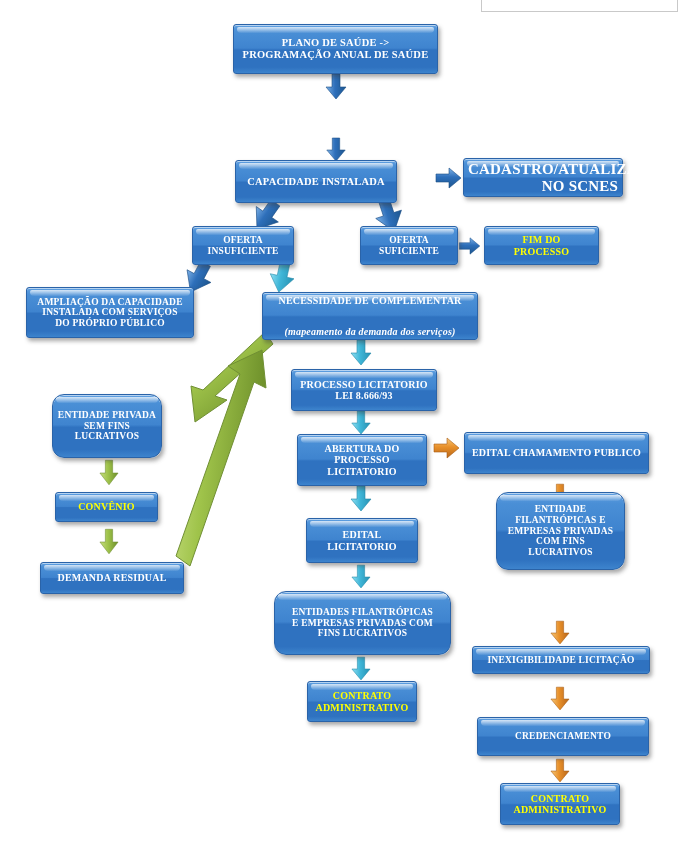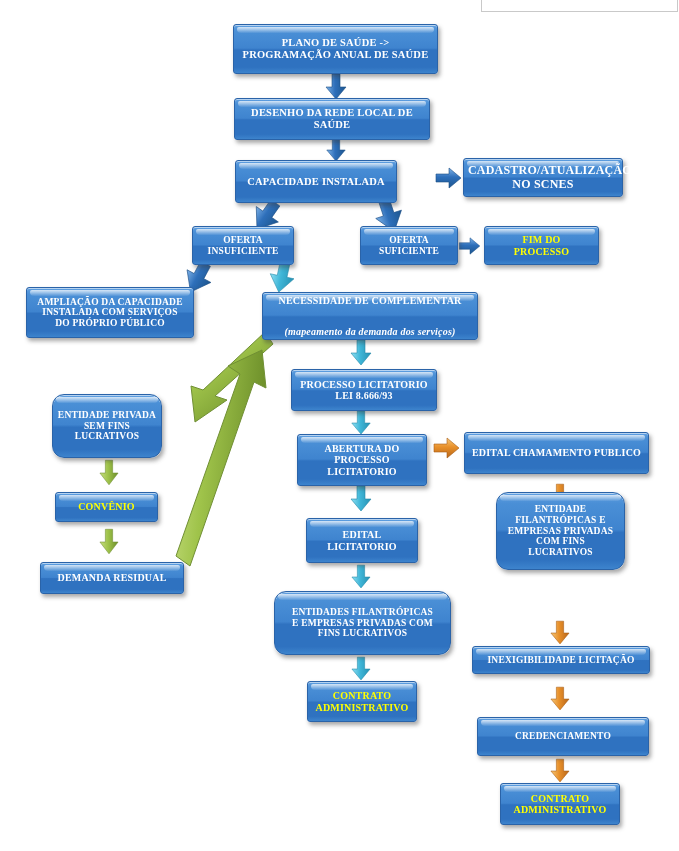--- a/index.html
+++ b/index.html
@@ -266,29 +266,26 @@
   <div class="arrow" style="left:550px; top:758px;">
     <svg width="20" height="26" viewBox="0 0 22 26">
       <path d="M7,0 L15,0 L15,13 L21,13 L11,25 L1,13 L7,13 Z" fill="url(#gorv)" stroke="#a85d14" stroke-width=".6"></path>
     </svg>
   </div>
 
   <div class="box" style="left:233px; top:24px; width:205px; height:50px; font-size:10.5px;">
     <span>PLANO DE SAÚDE -&gt;<br>PROGRAMAÇÃO ANUAL DE SAÚDE</span>
   </div>
 
-  <div class="box" style="left:234px; top:98px; width:196px; height:42px; font-size:10.5px;">
-    <span>DESENHO DA REDE LOCAL DE<br>SAÚDE</span>
-  </div>
 
   <div class="box" style="left:235px; top:160px; width:162px; height:43px; font-size:10.5px;">
     <span>CAPACIDADE INSTALADA</span>
   </div>
 
-  <div class="box" style="left:463px; top:158px; width:160px; height:39px; font-size:12px;">
+  <div class="box" style="left:463px; top:158px; width:160px; height:39px; font-size:15px;text-align:right;">
     <span>CADASTRO/ATUALIZAÇÃO<br>NO SCNES</span>
   </div>
 
   <div class="box" style="left:192px; top:226px; width:102px; height:39px; font-size:9.5px;">
     <span>OFERTA<br>INSUFICIENTE</span>
   </div>
 
   <div class="box" style="left:360px; top:226px; width:98px; height:39px; font-size:9.5px;">
     <span>OFERTA<br>SUFICIENTE</span>
   </div>

